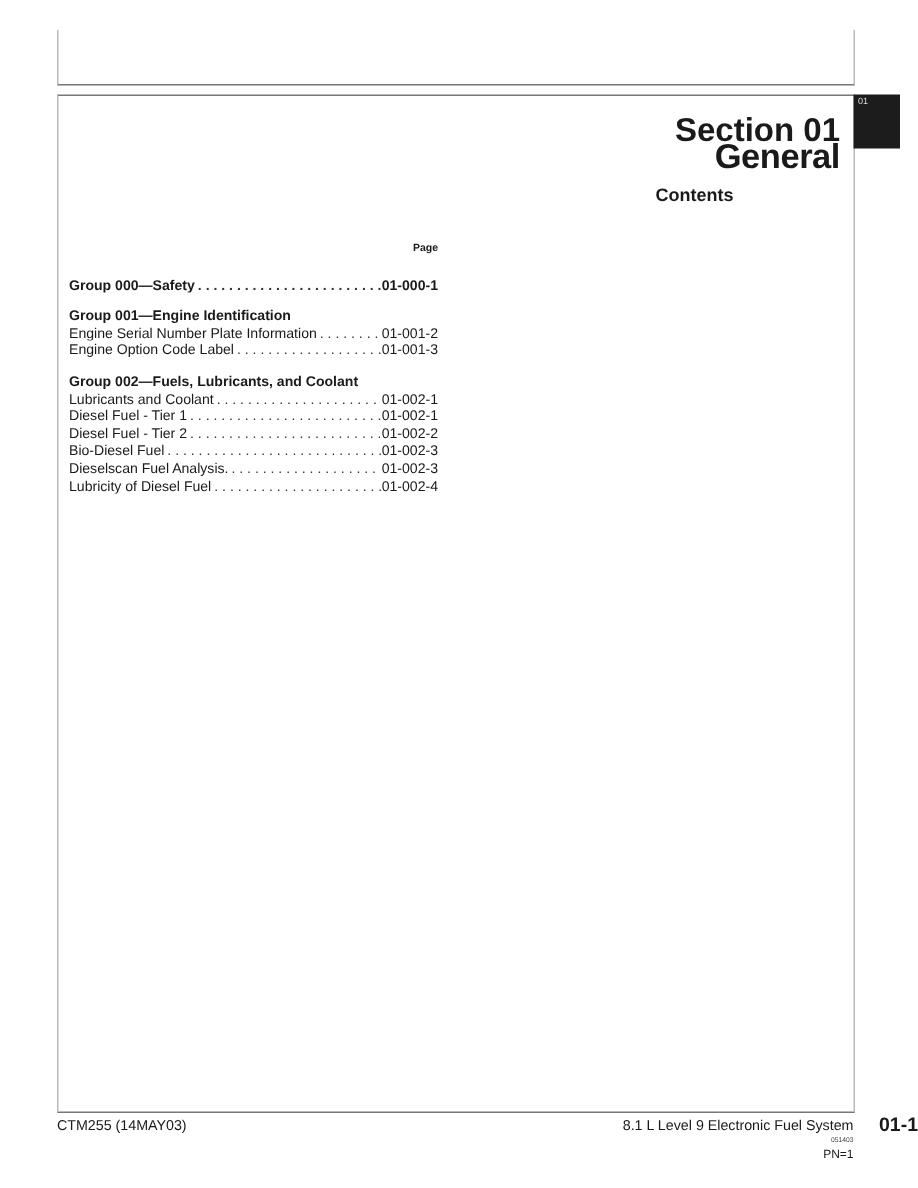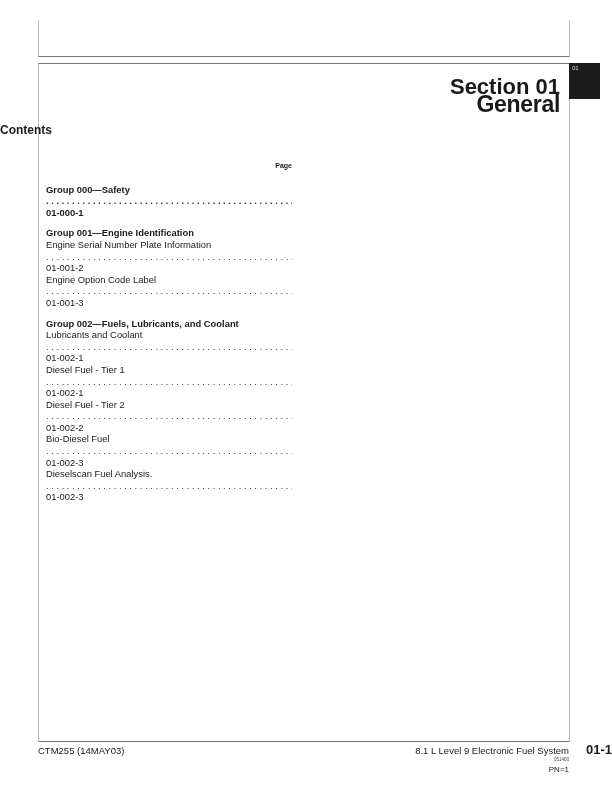--- a/index.html
+++ b/index.html
@@ -3,24 +3,24 @@
 <meta charset="utf-8">
 <style>
   html, body { margin:0; padding:0; }
   body { width:612px; height:792px; position:relative; background:#fff; font-family:"Liberation Sans", sans-serif; color:#1a1a1a; overflow:hidden; }
   .top-box { position:absolute; left:38px; top:20px; width:530px; height:36px; border-left:1px solid #bbb; border-right:1px solid #bbb; border-bottom:1px solid #777; }
   .main-box { position:absolute; left:38px; top:63px; width:530px; height:677px; border-top:1px solid #777; border-left:1px solid #bbb; border-right:1px solid #bbb; border-bottom:1px solid #777; }
   .tab { position:absolute; left:569px; top:63px; width:31px; height:36px; background:#1c1c1c; }
   .tab span { position:absolute; left:3px; top:2px; font-size:6px; color:#ddd; }
   .section-no { position:absolute; right:52px; top:74px; font-size:22px; font-weight:bold; text-align:right; }
   .section-title { position:absolute; right:52px; top:91px; font-size:23px; font-weight:bold; text-align:left; letter-spacing:-0.3px; }
-  .contents { position:absolute; left:0; width:489px; top:123px; font-size:12px; font-weight:bold; text-align:left; }
+  .contents { position:absolute; left:0; width:489px; top:123px; font-size:12px; font-weight:bold; text-align:right; }
   .toc { position:absolute; left:46px; top:160px; width:246px; font-size:9.4px; line-height:11.6px; }
   .page-hdr { text-align:right; font-size:7px; font-weight:bold; margin-bottom:12px; }
-  .row { display:flex; white-space:nowrap; overflow:hidden;flex-direction:column; }
+  .row { display:flex; white-space:nowrap; overflow:hidden; }
   .row .t { flex:0 0 auto; padding-right:2px; }
   .row .d { flex:1 1 auto; overflow:hidden; letter-spacing:2.6px; color:#333; }
   .row .d::before { content:". . . . . . . . . . . . . . . . . . . . . . . . . . . . . . . . . . . . . . . . . . . . . . . . . . . . . . . . . ."; letter-spacing:0; }
   .row .p { flex:0 0 auto; }
   .bold { font-weight:bold; }
   .group-gap { height:9px; }
   .footer-left { position:absolute; left:38px; top:745px; font-size:9.5px; }
   .footer-center { position:absolute; left:0; width:612px; top:742px; text-align:right; font-size:13px; font-weight:bold; }
   .footer-right { position:absolute; right:43px; top:745px; font-size:9.5px; text-align:left; }
   .footer-code { position:absolute; right:43px; top:757px; font-size:4.5px; color:#444; }
@@ -87,19 +87,24 @@
   <div class="row">
       <span class="t">Bio-Diesel Fuel</span>
       <span class="d"></span>
       <span class="p">01-002-3</span>
     </div>
   <div class="row">
       <span class="t">Dieselscan Fuel Analysis.</span>
       <span class="d"></span>
       <span class="p">01-002-3</span>
     </div>
+  <div class="row">
+      <span class="t">Lubricity of Diesel Fuel</span>
+      <span class="d"></span>
+      <span class="p">01-002-4</span>
+    </div>
 </div>
 
 <div class="footer-left">CTM255 (14MAY03)</div>
 <div class="footer-center">01-1</div>
 <div class="footer-right">8.1 L Level 9 Electronic Fuel System</div>
 <div class="footer-code">051403</div>
 <div class="footer-pn">PN=1</div>
 
 </body></html>

